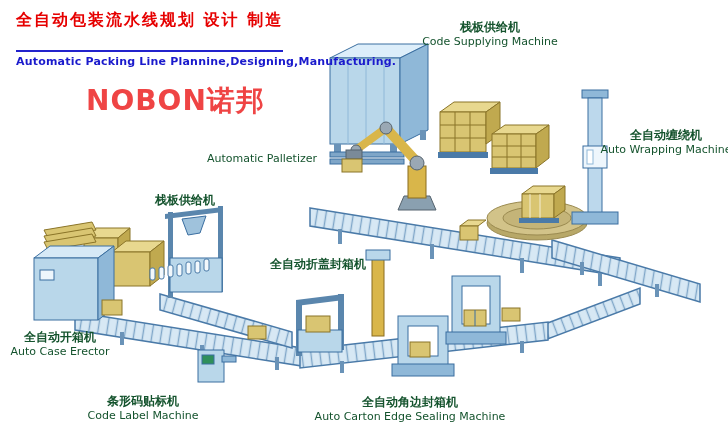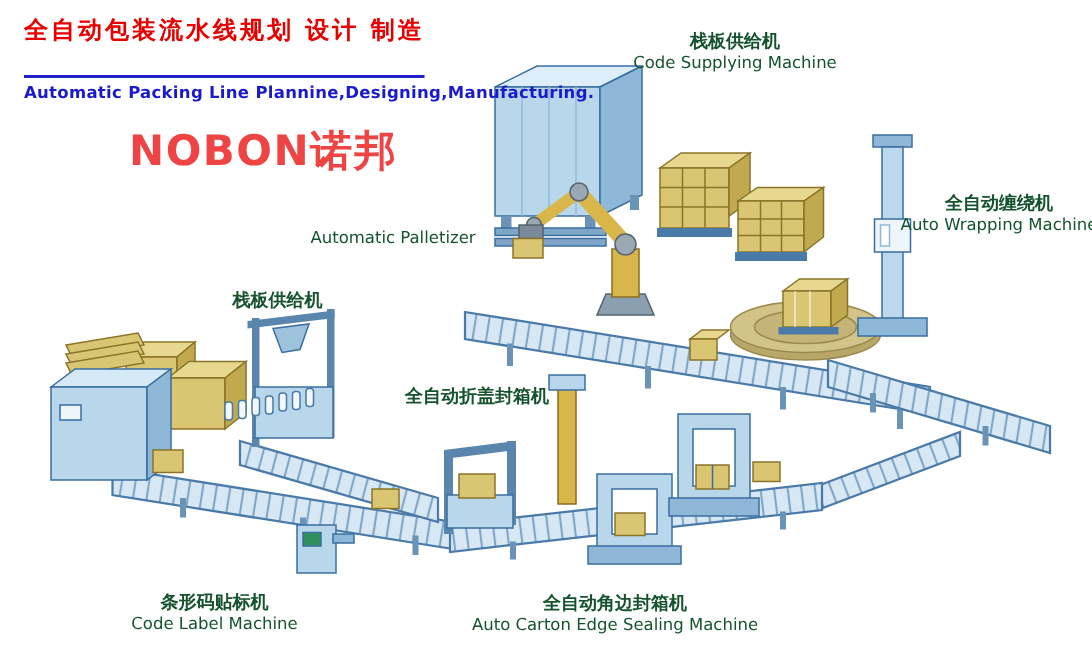--- a/index.html
+++ b/index.html
@@ -234,20 +234,24 @@
   </div>
   <div class="label" style="left:262px;top:152px">
     <span class="en">Automatic Palletizer</span>
   </div>
   <div class="label" style="left:185px;top:193px">
     <span class="cn">栈板供给机</span>
   </div>
   <div class="label" style="left:318px;top:257px">
     <span class="cn">全自动折盖封箱机</span>
   </div>
+  <div class="label" style="left:60px;top:330px">
+    <span class="cn">全自动开箱机</span>
+    <span class="en">Auto Case Erector</span>
+  </div>
   <div class="label" style="left:143px;top:394px">
     <span class="cn">条形码贴标机</span>
     <span class="en">Code Label Machine</span>
   </div>
   <div class="label" style="left:410px;top:395px">
     <span class="cn">全自动角边封箱机</span>
     <span class="en">Auto Carton Edge Sealing Machine</span>
   </div>
 
 </div>

